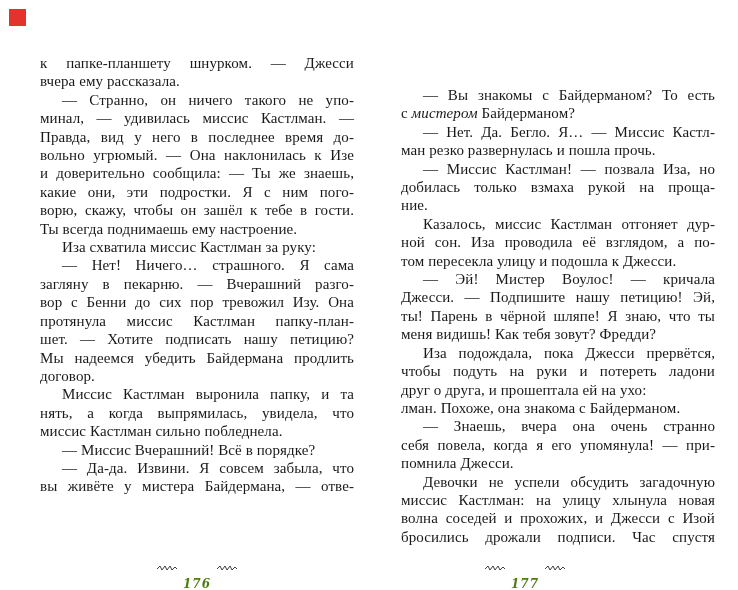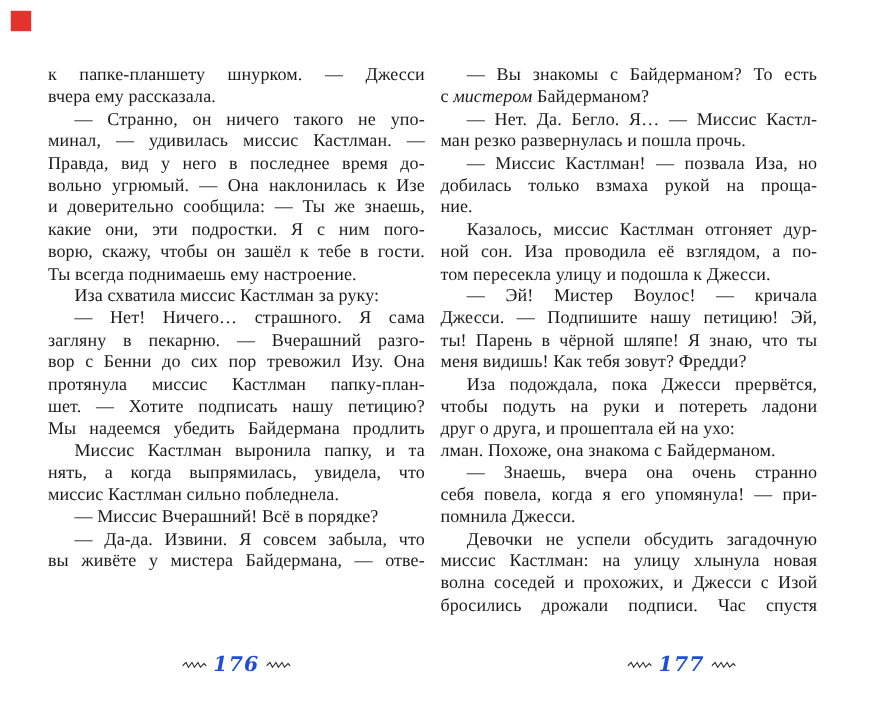--- a/index.html
+++ b/index.html
@@ -12,44 +12,45 @@
   }
   .spread{position:relative;width:738px;height:442px;background:#ffffff;}
 
   .corner-marker{
     position:absolute;left:9px;top:9px;width:17px;height:17px;
     background:#e4332c;
   }
 
   .page{position:absolute;top:54px;width:314px;}
   .page.left{left:40px;}
-  .page.right{left:367px;}
+  .page.right{left:401px;margin-top:32px;}
 
   .line{
     font-size:15px;
     line-height:18.4px;
     text-align:justify;
     text-align-last:justify;
     letter-spacing:0.1px;
   }
   .line.ind{padding-left:22px;}
   .line.end{text-align-last:left;}
   .line i{}
 
   .footer{
     position:absolute;top:544px;width:314px;
     display:flex;align-items:center;justify-content:center;gap:6px;
   }
   .footer.left{left:40px;}
-  .footer.right{left:411px;align-items:center;}
+  .footer.right{left:368px;align-items:center;}
   .page-number{
     font-family:"DejaVu Serif","Liberation Serif",serif;
     font-style:italic;font-weight:bold;
-    font-size:17px;color:#1d4ed8;
+    font-size:12px;color:#4d7c0f;
     letter-spacing:1px;
+    margin-top:33px;
   }
   .flourish{display:inline-block;}
 </style>
 </head>
 <body>
 
 <div class="spread">
 
   <div class="corner-marker"></div>
 
@@ -65,20 +66,21 @@
         <div class="line">какие они, эти подростки. Я с ним пого-</div>
         <div class="line">ворю, скажу, чтобы он зашёл к тебе в гости.</div>
         <div class="line end">Ты всегда поднимаешь ему настроение.</div>
         <div class="line ind end">Иза схватила миссис Кастлман за руку:</div>
         <div class="line ind">— Нет! Ничего… страшного. Я сама</div>
         <div class="line">загляну в пекарню. — Вчерашний разго-</div>
         <div class="line">вор с Бенни до сих пор тревожил Изу. Она</div>
         <div class="line">протянула миссис Кастлман папку-план-</div>
         <div class="line">шет. — Хотите подписать нашу петицию?</div>
         <div class="line">Мы надеемся убедить Байдермана продлить</div>
+        <div class="line end">договор.</div>
         <div class="line ind">Миссис Кастлман выронила папку, и та</div>
         <div class="line">нять, а когда выпрямилась, увидела, что</div>
         <div class="line end">миссис Кастлман сильно побледнела.</div>
         <div class="line ind end">— Миссис Вчерашний! Всё в порядке?</div>
         <div class="line ind">— Да-да. Извини. Я совсем забыла, что</div>
         <div class="line">вы живёте у мистера Байдермана, — отве-</div>
       </div>
   </div>
 
   <div class="page right">

